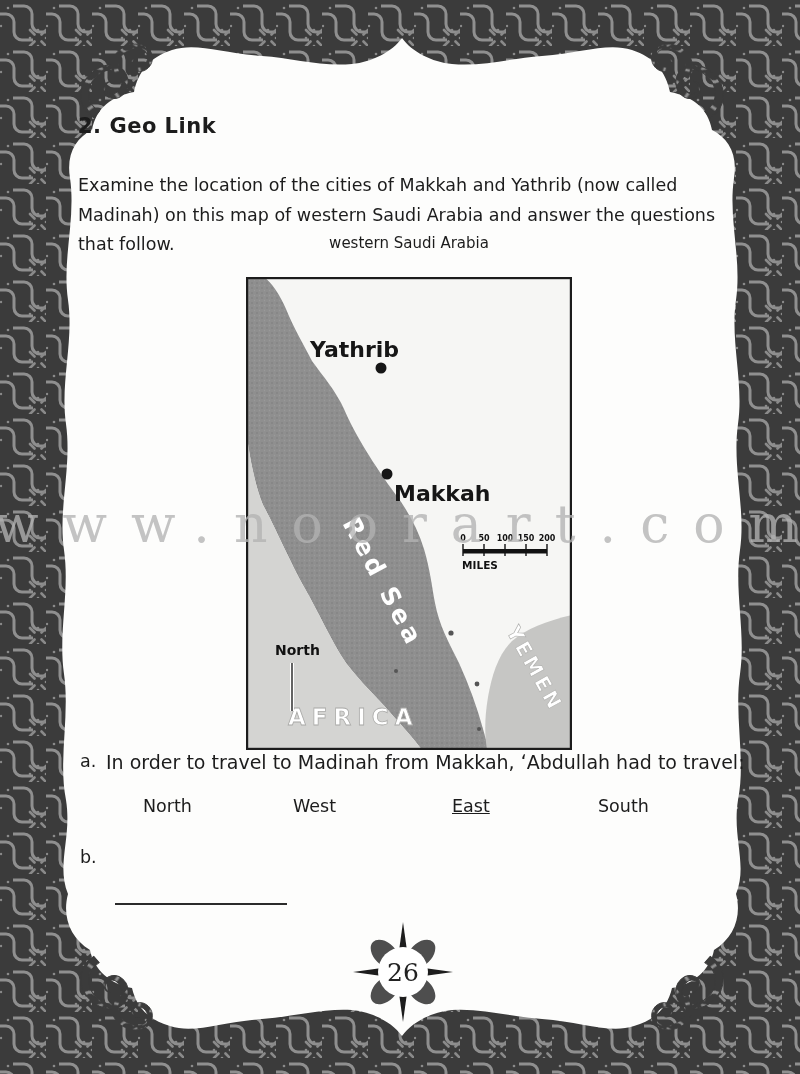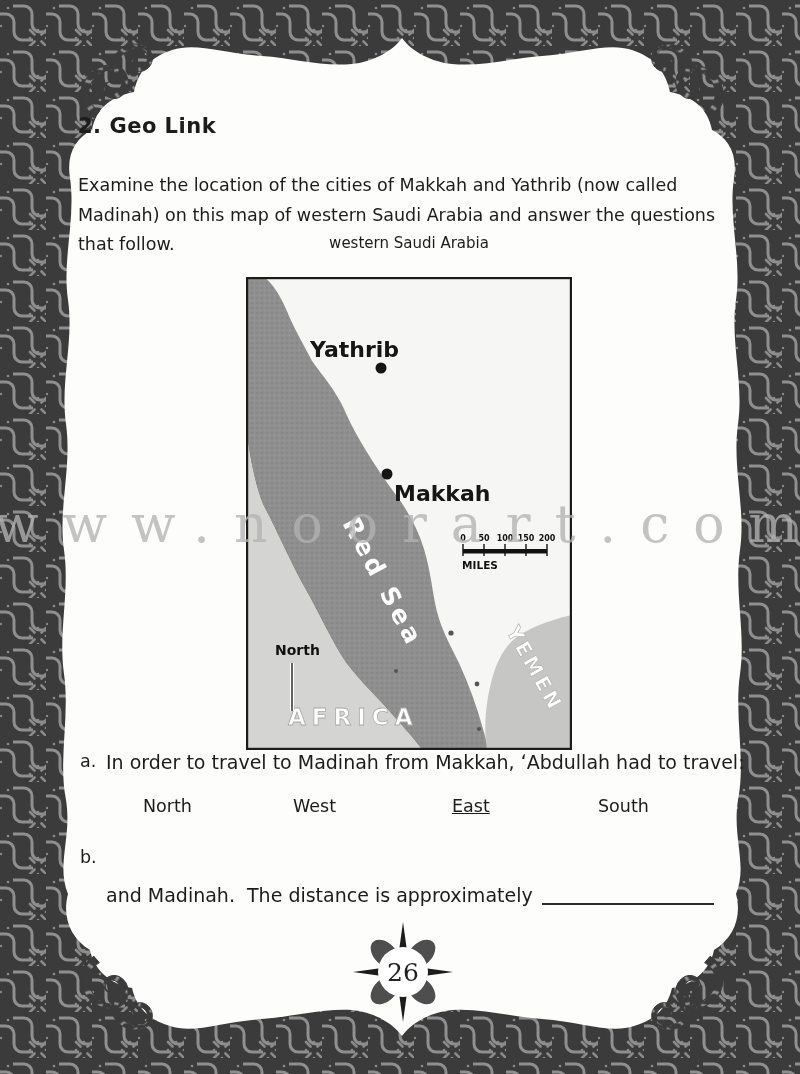--- a/index.html
+++ b/index.html
@@ -186,21 +186,21 @@
 
     <span class="abs q-label qa-label">a.</span>
     <span class="abs q-text qa-text">In order to travel to Madinah from Makkah, ʻAbdullah had to travel:</span>
     <span class="abs opt opt-north">North</span>
     <span class="abs opt opt-south">West</span>
     <span class="abs opt opt-east">East</span>
     <span class="abs opt opt-west">South</span>
 
     <span class="abs q-label qb-label">b.</span>
     <span class="abs q-text qb-line2">
-      <span>and Madinah.&nbsp; The distance is approximately</span><span class="blank"></span>
+      <span class="blank"></span>
     </span>
 
     <svg class="abs compass" width="112" height="112" viewBox="0 0 112 112">
       <g transform="rotate(45 56 56)" fill="#1d1d1d">
         <polygon points="56,18 60,46 56,56 52,46"></polygon>
         <polygon points="56,94 60,66 56,56 52,66"></polygon>
         <polygon points="18,56 46,60 56,56 46,52"></polygon>
         <polygon points="94,56 66,60 56,56 66,52"></polygon>
       </g>
       <g fill="#4e4e4e">

